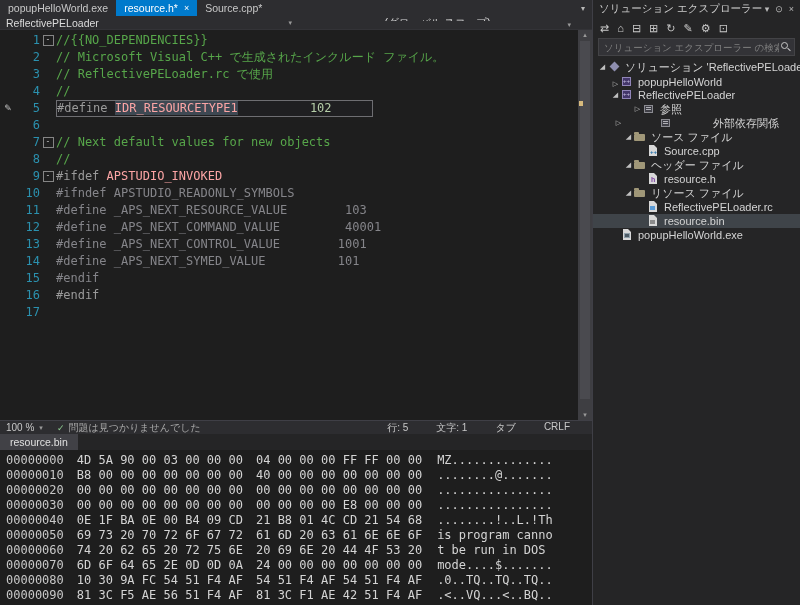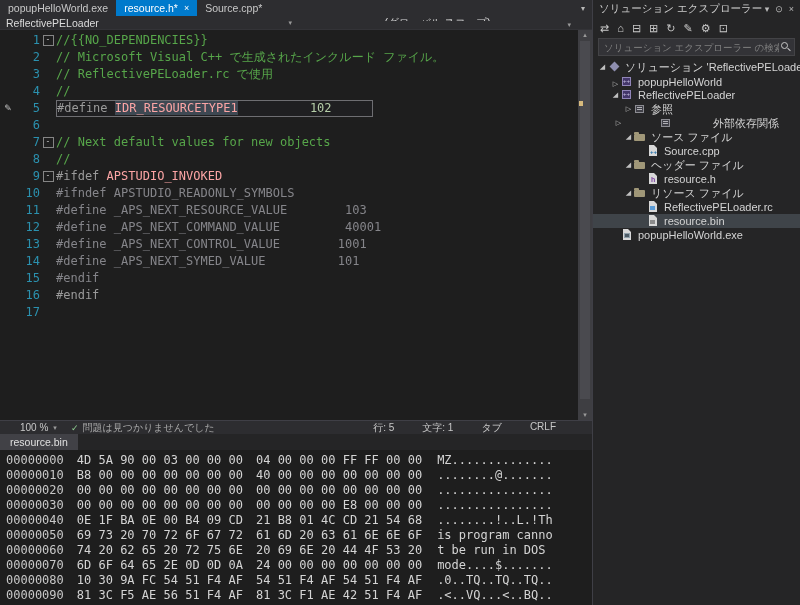--- a/index.html
+++ b/index.html
@@ -41,21 +41,21 @@
   .curbox{display:inline-block;box-sizing:border-box;width:317px;height:17px;line-height:15px;
     border:1px solid #6e6e72;vertical-align:top;background:#1f1f21;}
   .vscroll{width:14px;flex:none;background:#3e3e42;position:relative;}
   .sb-arrow{position:absolute;left:0;width:14px;height:10px;text-align:center;color:#999;font-size:7px;line-height:10px;}
   .sb-arrow.up{top:0;} .sb-arrow.down{bottom:0;}
   .sb-thumb{position:absolute;left:2px;top:11px;width:10px;height:358px;background:#4a4a4f;}
   .sb-mark{position:absolute;left:1px;top:71px;width:4px;height:5px;background:#d7ba7d;}
 
   
   .editor-statusbar{height:14px;flex:none;background:#2d2d30;border-top:1px solid #3f3f46;box-sizing:border-box;
-    display:flex;align-items:center;font-size:10px;color:#c8c8c8;padding:0 20px;}
+    display:flex;align-items:center;font-size:10px;color:#c8c8c8;padding:0 6px;}
   .zoom{display:flex;align-items:center;}
   .zoom .dd-arrow{font-size:7px;color:#9a9a9a;margin-left:5px;}
   .health{display:flex;align-items:center;margin-left:14px;color:#a8a8a8;}
   .health-icon{color:#8fce91;font-size:9px;margin-right:4px;line-height:10px;}
   .sb-right{margin-left:auto;display:flex;margin-right:16px;}
   .sb-item{margin-left:28px;}
 
   
   .panel-tabbar{height:16px;flex:none;background:#252526;display:flex;align-items:stretch;}
   .ptab{background:#414146;color:#e0e0e0;font-size:10.5px;display:flex;align-items:center;padding:0 10px;}
@@ -324,21 +324,21 @@
         <div class="trow" style="padding-left: 17px; align-items: flex-end;">
           <span class="texp">▷</span>
           <span class="tico cpp-project-icon"></span>
           <span class="tlabel">popupHelloWorld</span>
         </div>
         <div class="trow" style="padding-left: 17px;">
           <span class="texp">◢</span>
           <span class="tico cpp-project-icon"></span>
           <span class="tlabel">ReflectivePELoader</span>
         </div>
-        <div class="trow" style="padding-left: 30px;">
+        <div class="trow" style="padding-left: 39px;">
           <span class="texp">▷</span>
           <span class="tico references-icon"></span>
           <span class="tlabel">参照</span>
         </div>
         <div class="trow" style="padding-left: 20px; gap: 36px;">
           <span class="texp">▷</span>
           <span class="tico external-deps-icon"></span>
           <span class="tlabel">外部依存関係</span>
         </div>
         <div class="trow" style="padding-left: 30px;">

